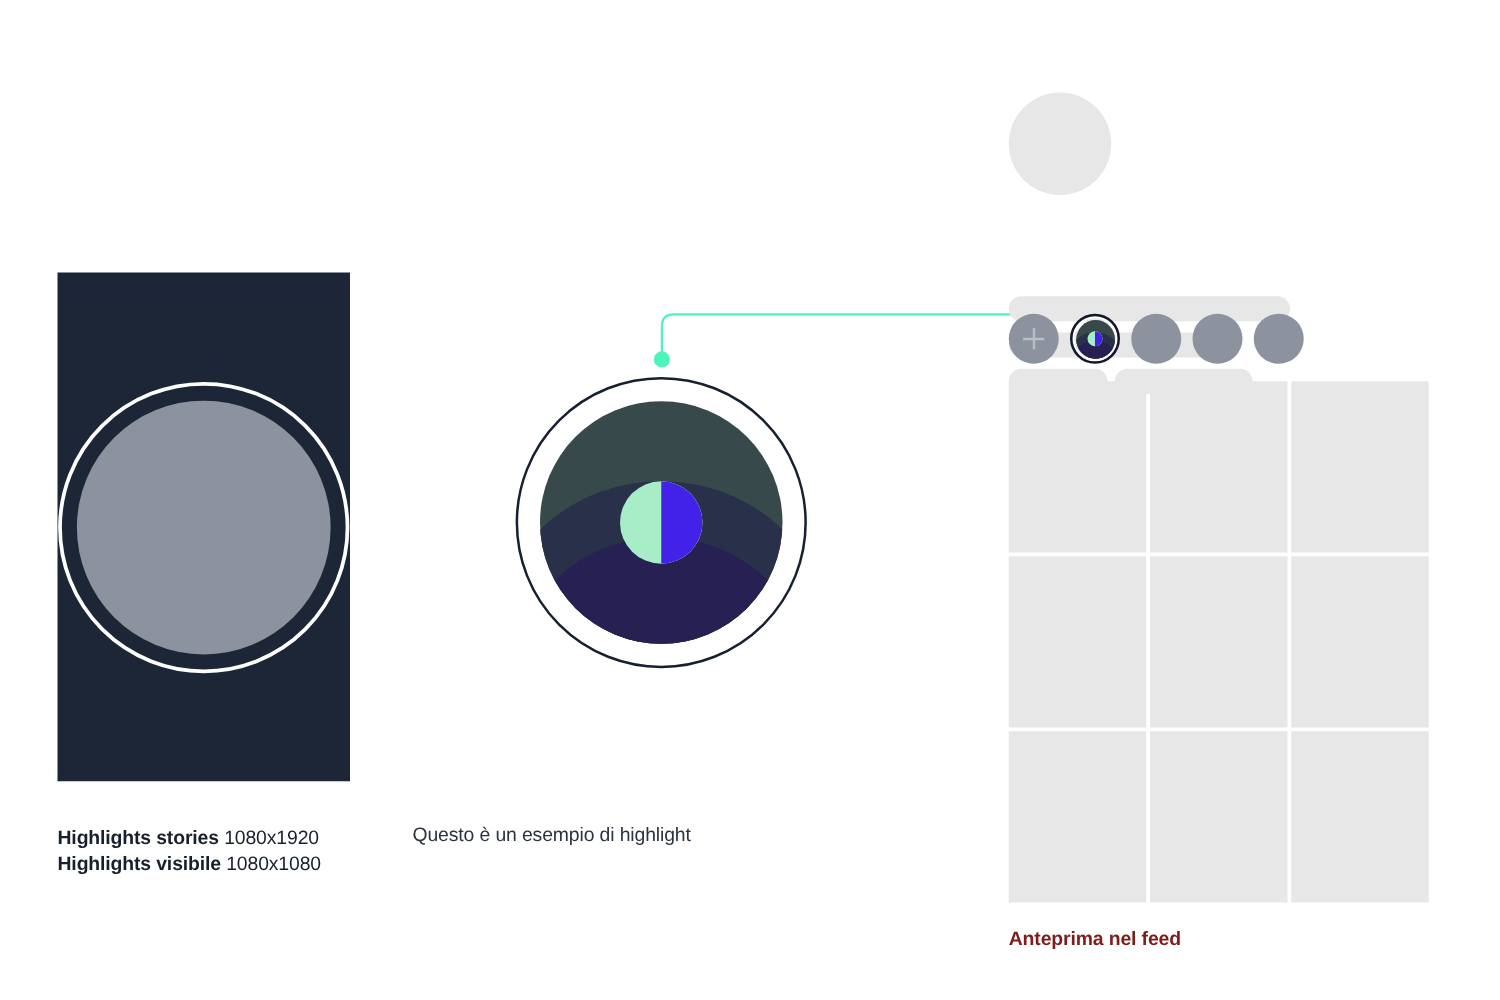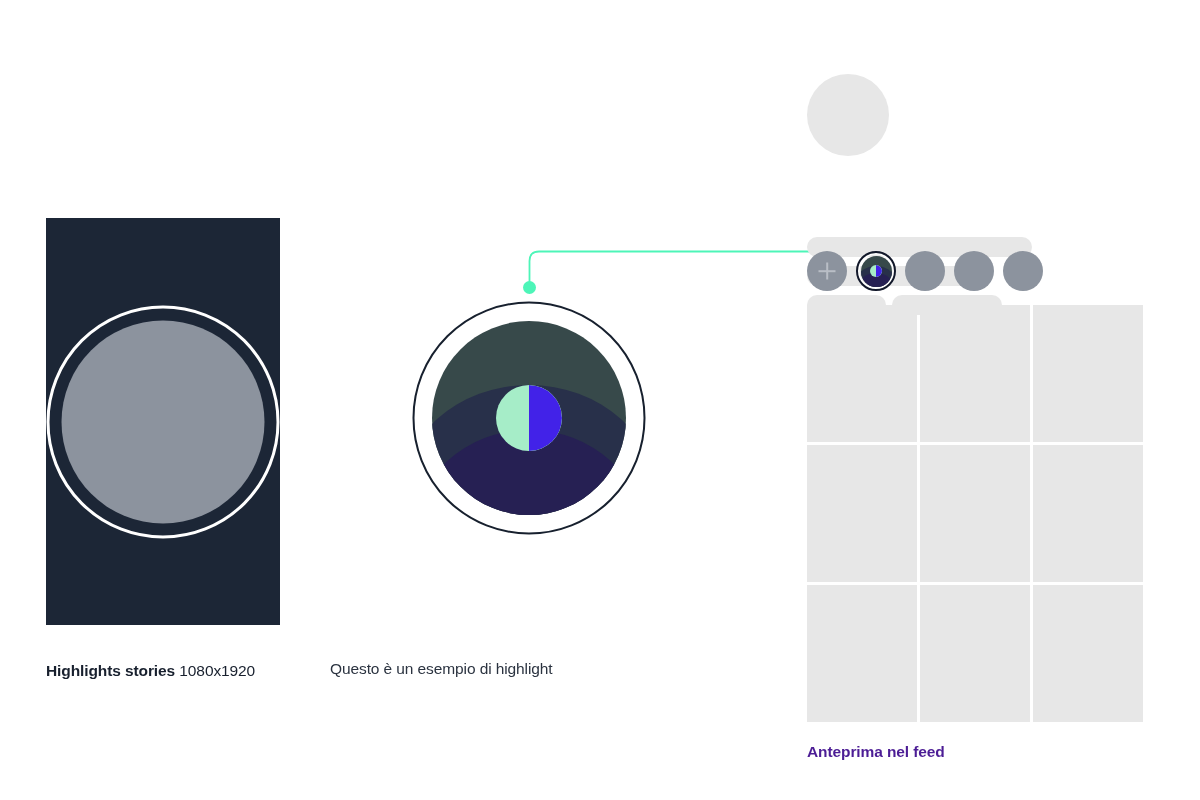--- a/index.html
+++ b/index.html
@@ -155,38 +155,42 @@
     position: absolute; left: 0px; top: 231px;
     display: grid;
     grid-template-columns: repeat(3, 110px);
     grid-template-rows: repeat(3, 137px);
     gap: 3px;
   }
   .grid-tile { background: #e7e7e7; }
 
   #feed-caption {
     position: absolute; left: 807px; top: 743px;
-    font-size: 15.5px; font-weight: bold; color: #4c1d95;
+    font-size: 15.5px; font-weight: bold; color: #7f1d1d;
     letter-spacing: -0.1px;
   }
 </style>
 </head>
 <body>
 
 <div class="stage">
 
   <div id="story-panel">
     <div id="story-ring-outline"></div>
     <div id="story-avatar-disc"></div>
   </div>
 
   <div id="spec-caption">
     <div>
       <span class="k">Highlights stories</span>
       <span>1080x1920</span>
+    </div>
+    <div>
+      <span class="k">Highlights visibile</span>
+      <span>1080x1080</span>
     </div>
   </div>
 
   <div id="highlight-preview">
     <div id="highlight-outer-ring"></div>
     <div id="highlight-cover">
       <div id="cover-band-mid"></div>
       <div id="cover-band-bottom"></div>
       <div id="cover-brandmark" class="brandmark">
         <div class="half"></div>

